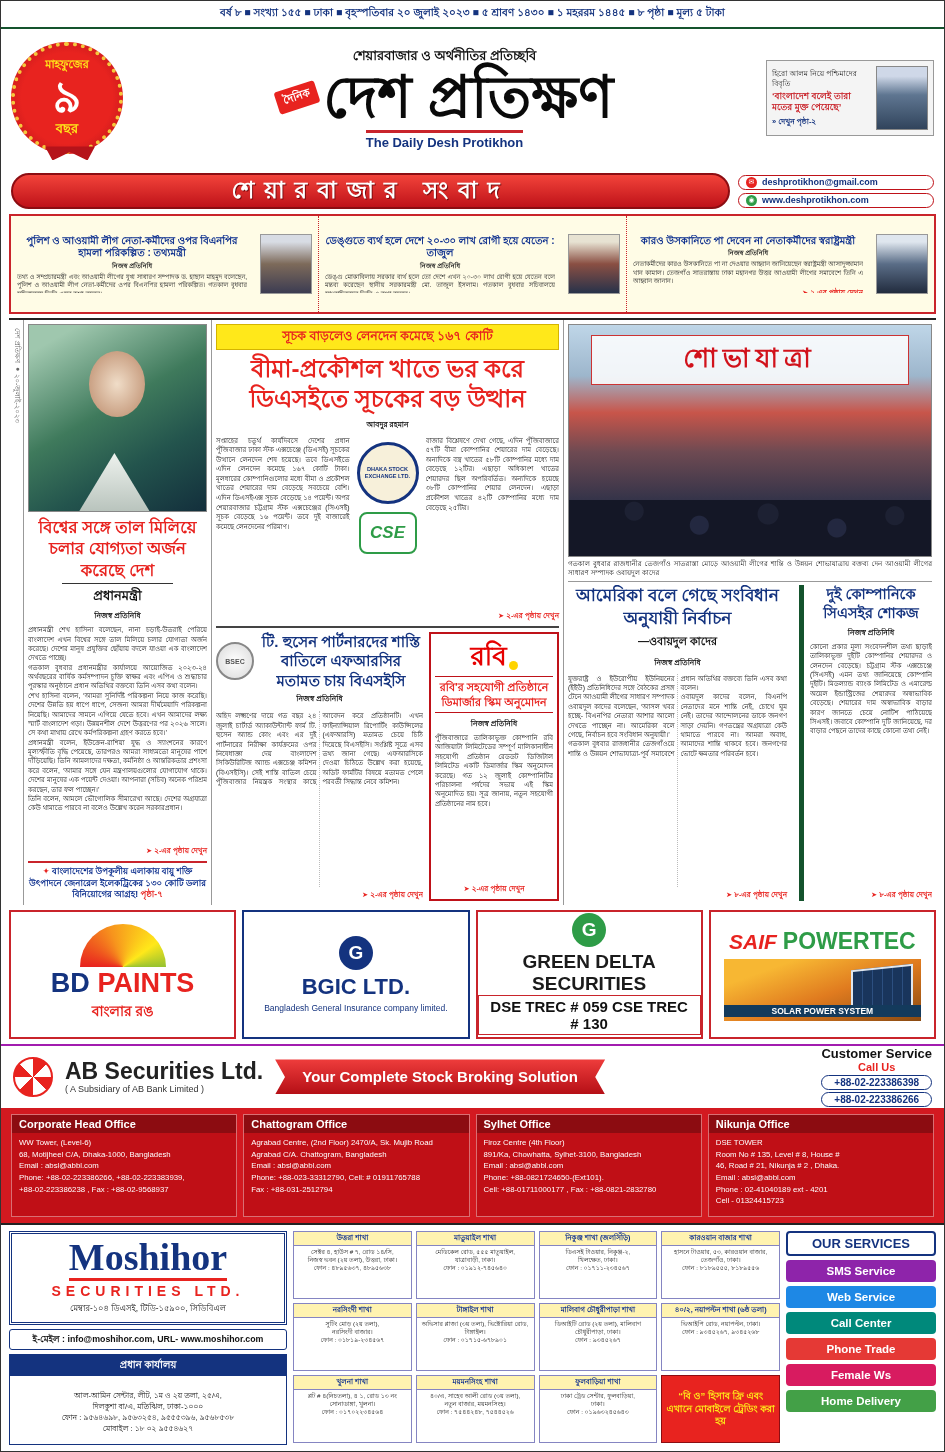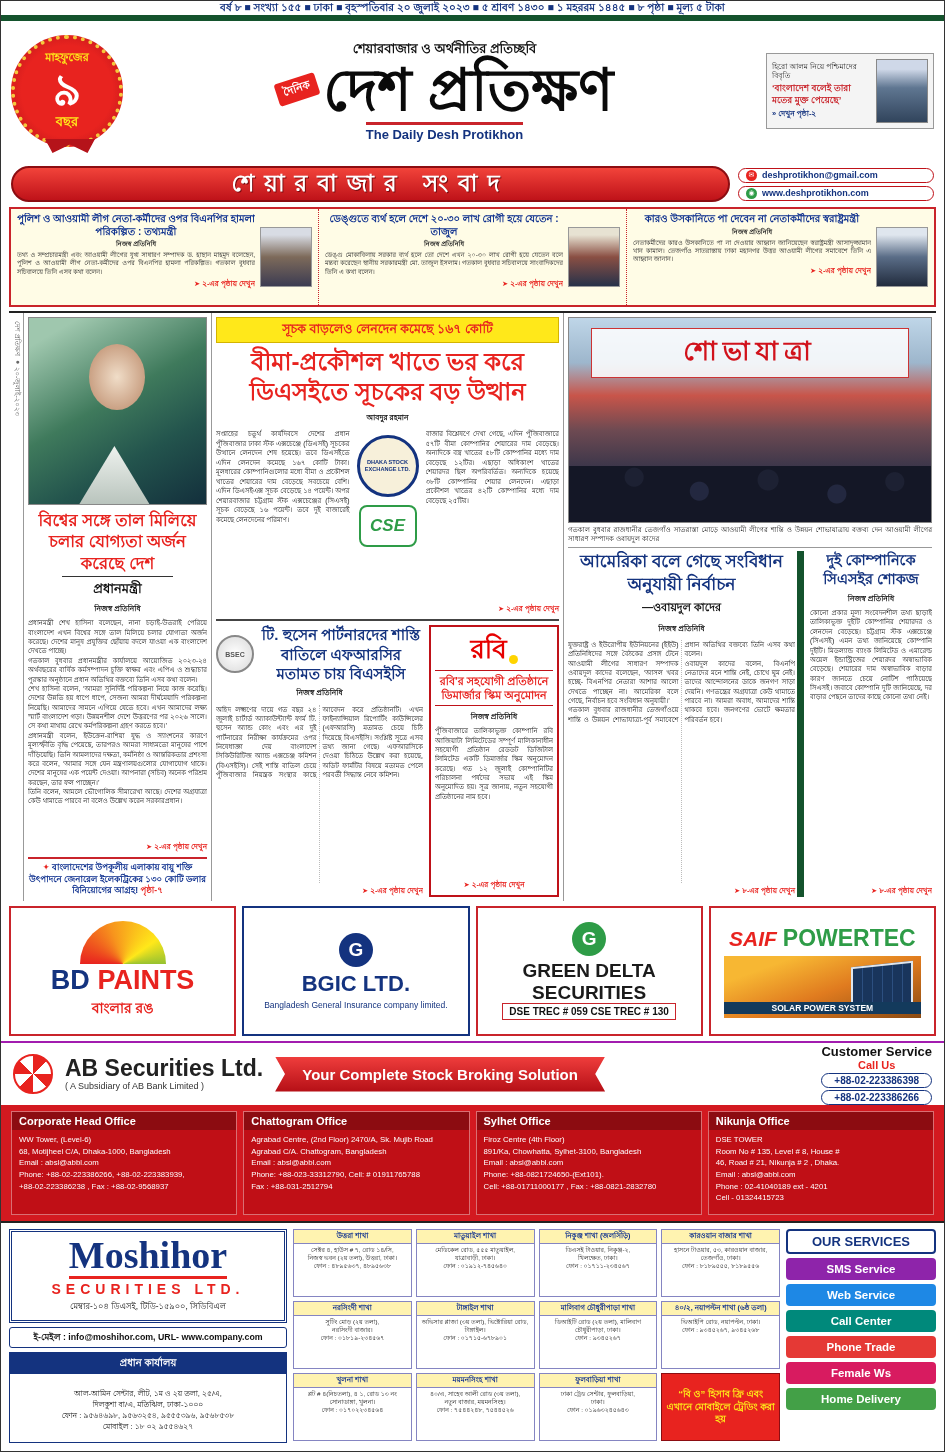--- a/index.html
+++ b/index.html
@@ -1,20 +1,20 @@
 <!DOCTYPE html>
 <html><head>
 <meta charset="utf-8">
 <style>
   *{margin:0;padding:0;box-sizing:border-box}
   body{font-family:"Liberation Sans","DejaVu Sans",sans-serif;background:#9a9a9a;}
   .page{width:945px;height:1452px;margin:0 auto;background:#fff;border:1px solid #333;display:flex;flex-direction:column;overflow:hidden}
 
   
-  .topbar{height:20px;display:flex;align-items:center;justify-content:center;font-size:10.5px;font-weight:bold;color:#14337f;border-bottom:6px solid #14532d;background:#fff}
+  .topbar{height:28px;display:flex;align-items:center;justify-content:center;font-size:10.5px;font-weight:bold;color:#14337f;border-bottom:2px solid #14532d;background:#fff}
 
   
   .masthead{height:140px;display:flex;align-items:center;padding:2px 10px;gap:8px}
   .badge{width:112px;height:112px;border-radius:50%;background:radial-gradient(#e8231f 62%,#b5131a);border:4px dotted #f5c83c;color:#fff;display:flex;flex-direction:column;align-items:center;justify-content:center;flex:none;position:relative}
   .badge-top{font-size:11px;color:#ffe81a;font-weight:bold}
   .badge-num{font-size:44px;font-weight:bold;color:#fff;line-height:1}
   .badge-bottom{font-size:13px;color:#ffe81a;font-weight:bold}
   .badge:after{content:"";position:absolute;bottom:-10px;left:30px;width:50px;height:14px;background:#b5131a;clip-path:polygon(0 0,100% 0,85% 100%,50% 40%,15% 100%)}
   .mast-center{flex:1;text-align:center}
   .tagline{font-size:13px;font-weight:bold;color:#111}
@@ -32,21 +32,21 @@
   
   .banner-row{height:46px;display:flex;align-items:center;gap:8px;padding:2px 10px}
   .banner{flex:1;height:36px;background:linear-gradient(#f2433a,#bf1219);border:2px solid #8c0d12;border-radius:19px;color:#fff;display:flex;align-items:center;justify-content:center;font-size:23px;font-weight:bold;letter-spacing:10px;text-shadow:1px 1px 0 #7a0a0e}
   .contact{width:196px;display:flex;flex-direction:column;gap:3px;flex:none}
   .cpill{border:1.5px solid #bf1219;border-radius:10px;font-size:9px;font-weight:bold;color:#14337f;display:flex;align-items:center;gap:5px;padding:1px 7px;background:#fff}
   .ci{width:11px;height:11px;border-radius:50%;display:inline-flex;align-items:center;justify-content:center;color:#fff;font-size:7px;flex:none}
   .ci.mail{background:#e8231f}.ci.web{background:#2e9c47}
 
   
   .topstories{display:flex;border:2px solid #c9242b;margin:0 8px;background:#fffce6;height:100px}
-  .tstory{flex:1;padding:4px 6px;border-right:1.5px dotted #c9242b;display:flex;gap:5px;overflow:hidden}
+  .tstory{flex:1;padding:19px 6px;border-right:1.5px dotted #c9242b;display:flex;gap:13px;overflow:hidden}
   .tstory:last-child{border-right:none}
   .ts-text{flex:1;overflow:hidden}
   .ts-h{font-size:10px;font-weight:bold;color:#0d2f8e;line-height:1.25;text-align:center}
   .ts-by{font-size:6.5px;font-weight:bold;text-align:center;margin:1px 0;color:#222}
   .ts-body{font-size:6.4px;line-height:1.3;text-align:justify;color:#222}
   .ts-photo{width:52px;height:60px;border:1px solid #999;flex:none;align-self:center}
   .ph1{background:linear-gradient(180deg,#d8dce4 12%,#7d6a5a 50%,#3c3c52)}
   .ph2{background:linear-gradient(180deg,#e7e2d2 12%,#8a4f43 50%,#27324a)}
   .ph3{background:linear-gradient(180deg,#dfe6ee 12%,#5a6d87 50%,#222c3e)}
 
@@ -81,46 +81,46 @@
   .s2head{display:flex;gap:5px;align-items:center}
   .seal{width:38px;height:38px;border-radius:50%;border:2px solid #888;background:radial-gradient(#fff,#d9d9d9);display:flex;align-items:center;justify-content:center;font-size:7px;font-weight:bold;color:#555;flex:none}
   .hlS2{color:#14337f;font-size:15px;font-weight:bold;text-align:center;line-height:1.3;flex:1}
   .cols2{column-count:2;column-gap:6px;column-rule:1px dotted #bbb;flex:1;margin-top:3px}
   .robi{width:130px;border:2px solid #bf1219;padding:4px;display:flex;flex-direction:column;align-items:center;flex:none;overflow:hidden}
   .robi-logo{font-size:26px;font-weight:bold;color:#e60000;line-height:1.1;display:flex;align-items:flex-end;gap:2px;padding:4px 0}
   .robi-dot{width:9px;height:9px;border-radius:50%;background:#ffd400;margin-top:3px}
   .robi-hl{color:#e8231f;font-weight:bold;font-size:11px;text-align:center;line-height:1.3;border-top:1.5px solid #bf1219;border-bottom:1.5px solid #bf1219;padding:3px 0;margin:2px 0;width:100%}
 
   .colR{flex:1;padding:4px;display:flex;flex-direction:column;overflow:hidden}
-  .rally{height:206px;border:1px solid #888;background:linear-gradient(180deg,#bfd6e8 0%,#9db6cc 22%,#c8554a 38%,#6e4a52 55%,#2e3148 78%,#181b2b);position:relative;flex:none;overflow:hidden}
+  .rally{height:233px;border:1px solid #888;background:linear-gradient(180deg,#bfd6e8 0%,#9db6cc 22%,#c8554a 38%,#6e4a52 55%,#2e3148 78%,#181b2b);position:relative;flex:none;overflow:hidden}
   .rally-banner{position:absolute;top:10px;left:6%;right:6%;background:#ffffffd9;color:#d1121b;font-size:26px;font-weight:bold;text-align:center;letter-spacing:6px;padding:2px;border:1px solid #c33}
   .rally:after{content:"";position:absolute;bottom:0;left:0;right:0;height:56px;background:radial-gradient(circle at 18% 20%,#1d2133 9px,transparent 10px),radial-gradient(circle at 36% 45%,#232840 9px,transparent 10px),radial-gradient(circle at 55% 25%,#1d2133 10px,transparent 11px),radial-gradient(circle at 74% 50%,#232840 9px,transparent 10px),radial-gradient(circle at 90% 28%,#1d2133 9px,transparent 10px),#141726}
   .capR{font-size:7px;line-height:1.35;text-align:justify;color:#131313;border-bottom:1px solid #999;padding:2px 0 3px;margin-bottom:3px;flex:none}
   .rstories{display:flex;gap:6px;flex:1;min-height:0}
-  .rs1{flex:1.5;border-right:7px solid #14532d;padding-right:2px;overflow:hidden;display:flex;flex-direction:column}
+  .rs1{flex:1.5;border-right:5px solid #14532d;padding-right:12px;overflow:hidden;display:flex;flex-direction:column}
   .hlR1{color:#14337f;font-size:17px;font-weight:bold;text-align:center;line-height:1.35}
   .attr{text-align:center;font-size:11px;font-weight:bold;color:#111;margin:2px 0}
   .colsR1{column-count:2;column-gap:6px;column-rule:1px dotted #bbb;flex:1;margin-top:2px}
   .rs2{width:122px;flex:none;overflow:hidden;display:flex;flex-direction:column}
   .hlR2{color:#14337f;font-size:14.5px;font-weight:bold;text-align:center;line-height:1.35}
 
   
   .adsrow{height:140px;display:flex;gap:6px;padding:5px 8px}
   .ad{flex:1;border:2px solid #c9242b;background:#fff;display:flex;flex-direction:column;align-items:center;justify-content:center;overflow:hidden;position:relative;text-align:center}
   .ad.blue{border-color:#14337f}
   .arc{width:86px;height:43px;border-radius:86px 86px 0 0;background:conic-gradient(from 270deg at 50% 100%,#e8231f,#f7941d,#ffe81a,#2e9c47,#1e88e5,#7b2d8b);margin-bottom:3px}
   .bdname{font-size:27px;font-weight:bold;line-height:1}
   .bd-b{color:#14337f}.bd-p{color:#e8231f}
   .bdsub{color:#e8231f;font-size:14px;font-weight:bold;margin-top:3px}
   .glogo{width:34px;height:34px;border-radius:50%;color:#fff;font-size:19px;font-weight:bold;display:flex;align-items:center;justify-content:center;margin-bottom:4px}
   .glogo.b{background:#14337f}.glogo.g{background:#2e9c47}
   .bgicname{color:#14337f;font-size:22px;font-weight:bold}
   .bgicsub{color:#14337f;font-size:8.5px;margin-top:3px}
   .gdname{color:#1b1b1b;font-size:19px;font-weight:bold;line-height:1.15}
-  .gdsub{border:1.5px solid #c9242b;color:#111;font-size:10px;font-weight:bold;padding:2px 6px;}
+  .gdsub{border:1.5px solid #c9242b;color:#111;font-size:15px;font-weight:bold;padding:2px 6px;}
   .saiftop{display:flex;gap:6px;align-items:baseline;margin-bottom:4px}
   .saif1{color:#e8231f;font-size:21px;font-weight:bold;font-style:italic}
   .saif2{color:#2e9c47;font-size:23px;font-weight:bold}
   .panel{width:88%;height:62px;background:linear-gradient(160deg,#f7b733 20%,#e07b1f 55%,#8a4a12),linear-gradient(#123,#123);position:relative}
   .panel:before{content:"";position:absolute;right:8px;top:8px;width:58px;height:40px;background:repeating-linear-gradient(90deg,#19355c 0 9px,#2c4f80 9px 10px),#19355c;transform:skewY(-6deg);border:2px solid #dfe6ee}
   .saifsub{position:absolute;bottom:4px;left:0;right:0;background:#133a5c;color:#fff;font-size:8.5px;font-weight:bold;padding:1px}
 
   
   .absec{height:180px;border-top:2px solid #a21caf;display:flex;flex-direction:column}
   .ab-top{height:62px;display:flex;align-items:center;gap:12px;padding:4px 12px}
@@ -401,21 +401,21 @@
     </div>
   </div>
 
   <div class="mosh">
     <div class="mosh-left">
       <div class="mlogo">
         <div><span class="mname">Moshihor</span></div>
         <div class="msec">SECURITIES LTD.</div>
         <div class="member">মেম্বার-১০৪ ডিএসই, টিডি-১৫৯০০, সিডিবিএল</div>
       </div>
-      <div class="memail">ই-মেইল : info@moshihor.com, URL- www.company.com</div>
+      <div class="memail">ই-মেইল : info@moshihor.com, URL- www.moshihor.com</div>
       <div class="headoffice">
         <h5>প্রধান কার্যালয়</h5>
         <p>আল-আমিন সেন্টার, লীট, ১ম ও ২য় তলা, ২৫/এ,
 দিলকুশা বা/এ, মতিঝিল, ঢাকা-১০০০
 ফোন : ৯৫৬৪৬৯৮, ৯৫৬৩২৫৪, ৯৫৫৫৩৯৬, ৯৫৬৮৫৩৮
 মোবাইল : ১৮ ০২ ৯৫৫৪৬২৭</p>
       </div>
     </div>
 
     <div class="mosh-mid">

